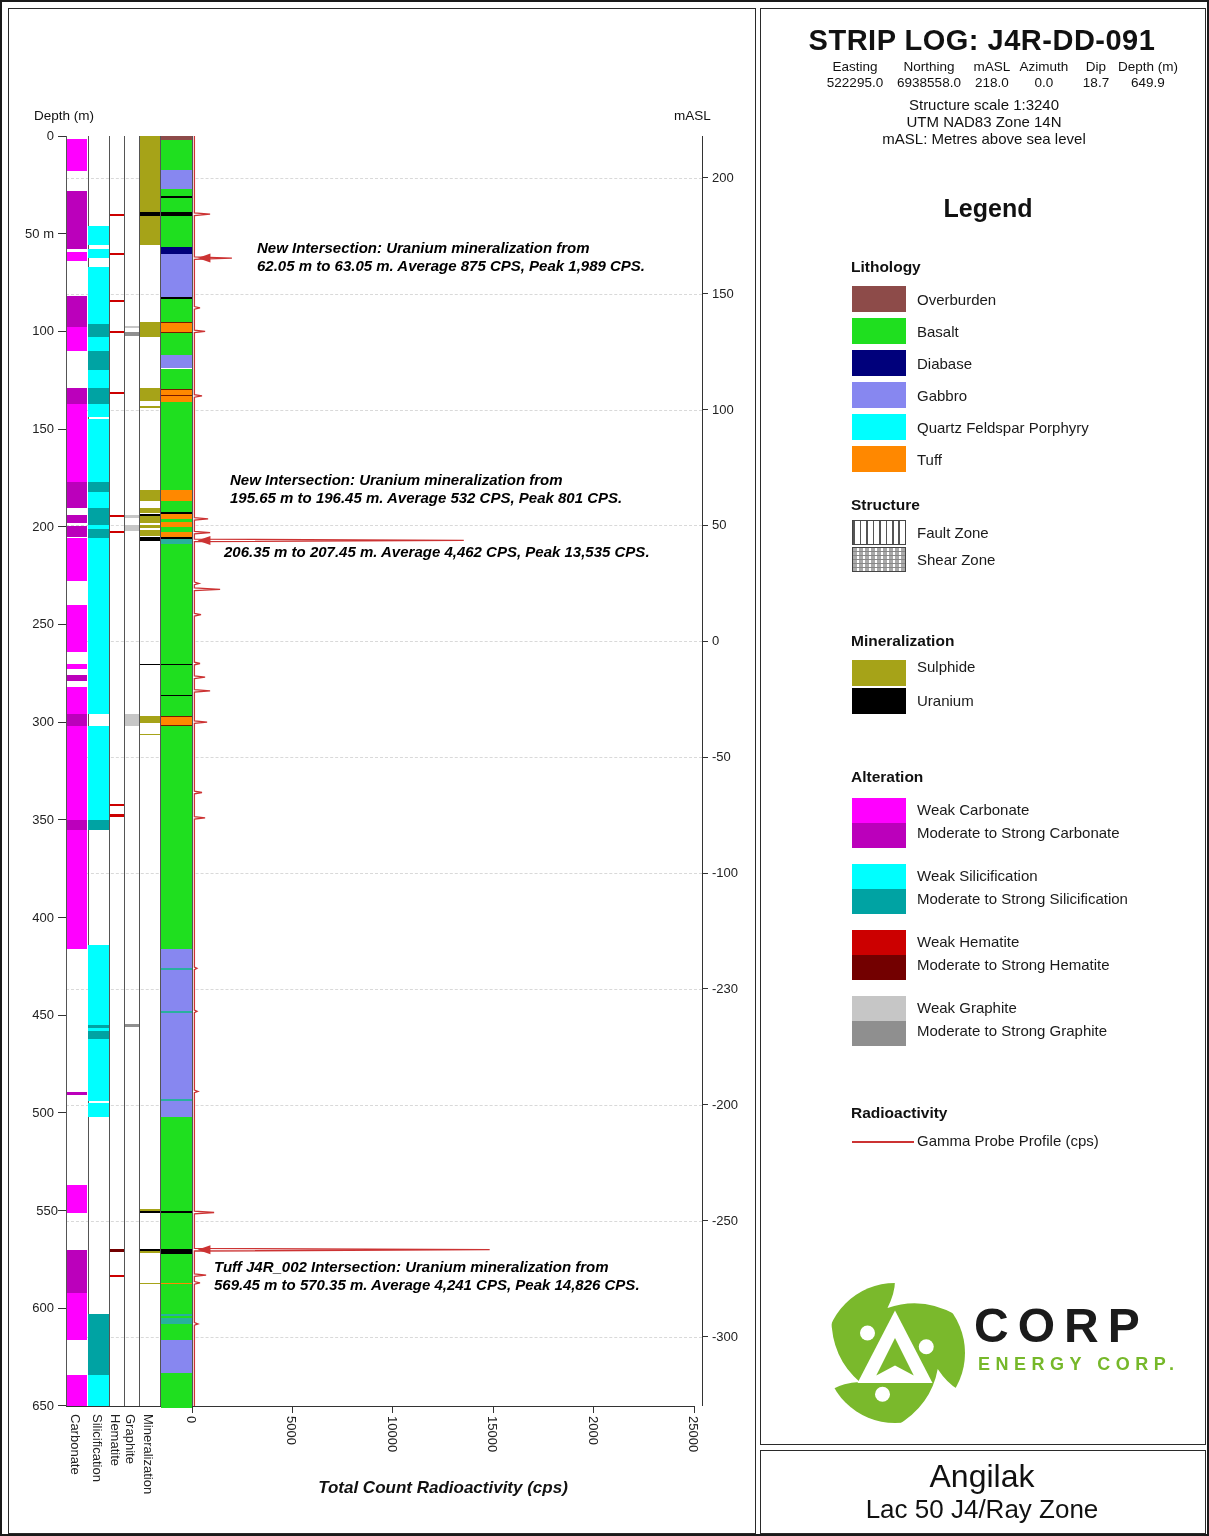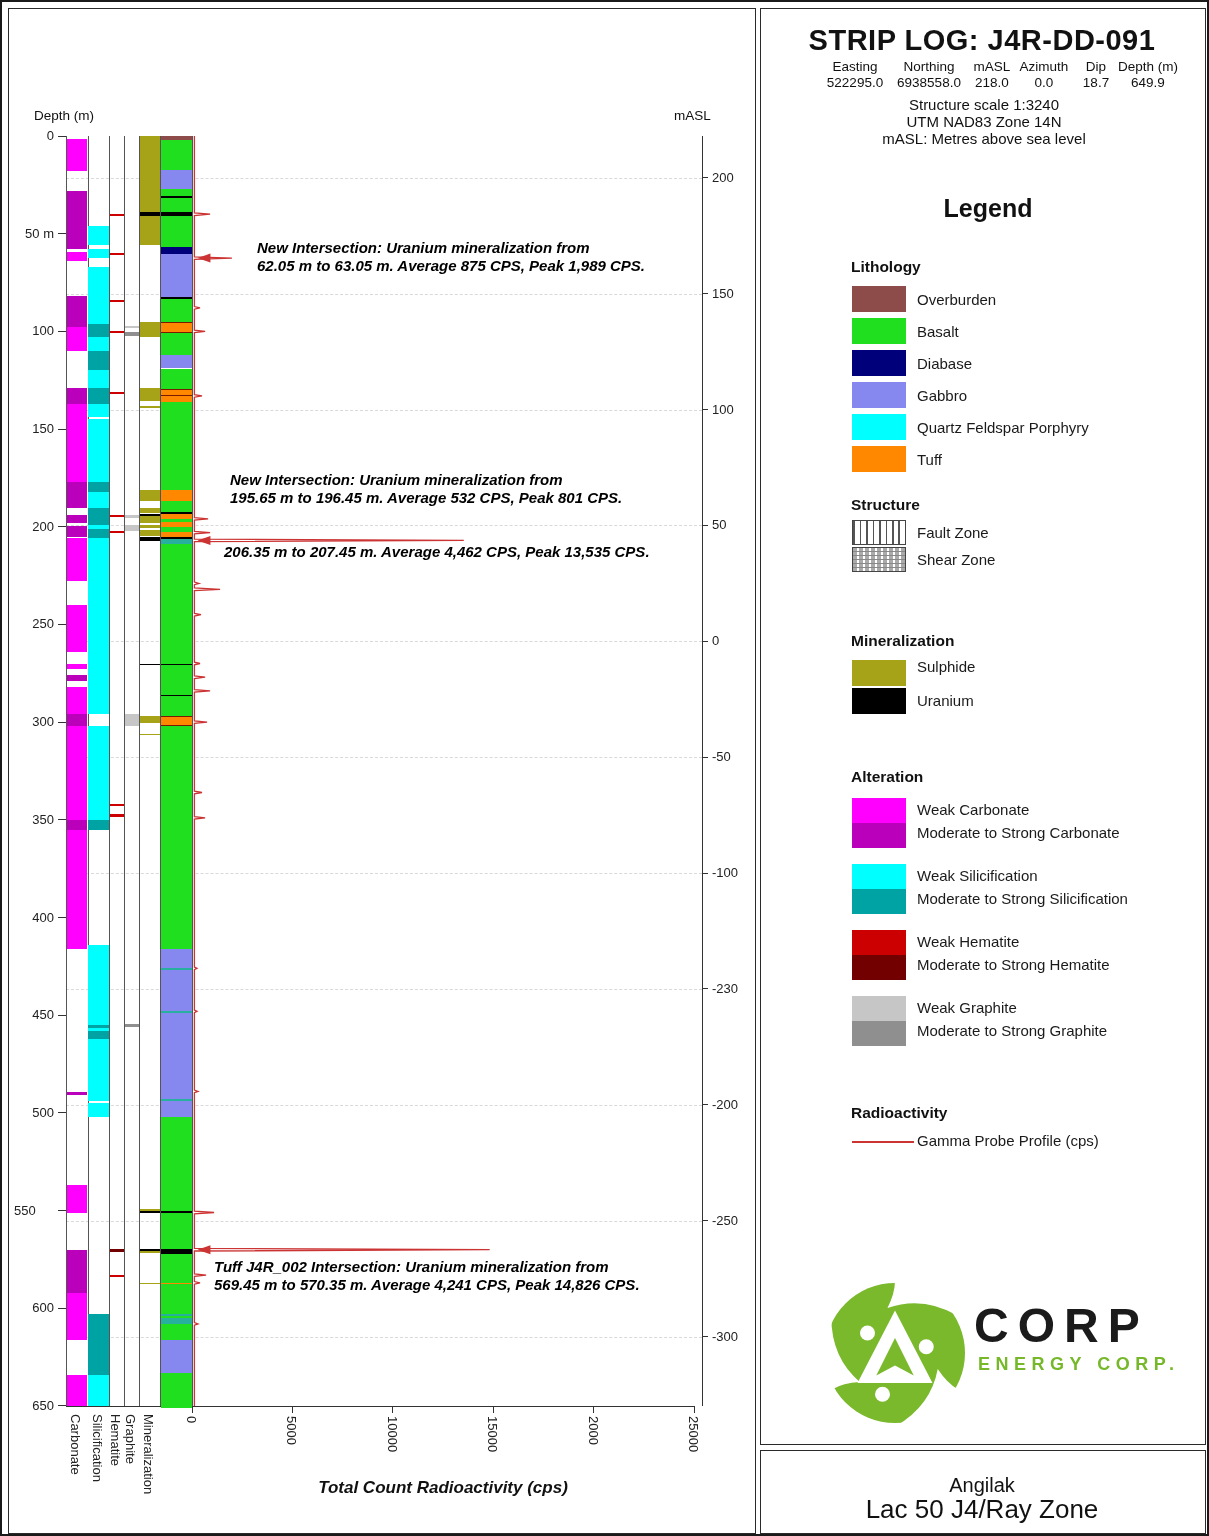--- a/index.html
+++ b/index.html
@@ -31,21 +31,21 @@
   .sec-head{position:absolute;font-size:15.5px;font-weight:bold;}
   .swatch{position:absolute;width:54px;border:0;}
   .sw-label{position:absolute;font-size:15px;color:#1a1a1a;white-space:nowrap;}
   .pat-vlines{background-color:#fff;border:1px solid #444;box-sizing:border-box;
       background-image:repeating-linear-gradient(90deg,#555 0 1.5px,transparent 1.5px 6.5px);}
   .pat-hdash{background-color:#fff;border:1px solid #444;box-sizing:border-box;
       background-image:repeating-linear-gradient(0deg,transparent 0 3px,#888 3px 4px),
                        repeating-linear-gradient(90deg,#aaa 0 4px,transparent 4px 6px);}
   .logo-name{position:absolute;font-size:48px;font-weight:bold;color:#1b1b1b;letter-spacing:9px;}
   .logo-sub{position:absolute;font-size:18px;font-weight:bold;color:#76B82A;letter-spacing:5.5px;}
-  .footer-l1{position:absolute;width:436px;text-align:center;font-size:20px;margin-top:16px;}
+  .footer-l1{position:absolute;width:436px;text-align:center;font-size:32px;}
   .footer-l2{position:absolute;width:436px;text-align:center;font-size:26px;}
 </style>
 </head>
 <body>
 
 <div class="page">
 
   <div class="box" style="left:6px;top:6px;width:746px;height:1524px;"></div>
   <div class="box" style="left:758px;top:6px;width:444px;height:1435px;"></div>
   <div class="box" style="left:758px;top:1448px;width:444px;height:82px;"></div>
@@ -110,21 +110,21 @@
       <div class="ticklab" style="left: 8px; top: 712.14px; width: 44px; text-align: right;">300</div>
       <div class="tick" style="left: 56px; top: 817.33px; width: 8px; height: 1px;"></div>
       <div class="ticklab" style="left: 8px; top: 809.83px; width: 44px; text-align: right;">350</div>
       <div class="tick" style="left: 56px; top: 915.02px; width: 8px; height: 1px;"></div>
       <div class="ticklab" style="left: 8px; top: 907.52px; width: 44px; text-align: right;">400</div>
       <div class="tick" style="left: 56px; top: 1012.71px; width: 8px; height: 1px;"></div>
       <div class="ticklab" style="left: 8px; top: 1005.21px; width: 44px; text-align: right;">450</div>
       <div class="tick" style="left: 56px; top: 1110.4px; width: 8px; height: 1px;"></div>
       <div class="ticklab" style="left: 8px; top: 1102.9px; width: 44px; text-align: right;">500</div>
       <div class="tick" style="left: 56px; top: 1208.09px; width: 8px; height: 1px;"></div>
-      <div class="ticklab" style="left: 12px; top: 1200.59px; width: 44px; ">550</div>
+      <div class="ticklab" style="left: 12px; top: 1200.59px; width: 44px; text-align: right;">550</div>
       <div class="tick" style="left: 56px; top: 1305.78px; width: 8px; height: 1px;"></div>
       <div class="ticklab" style="left: 8px; top: 1298.28px; width: 44px; text-align: right;">600</div>
       <div class="tick" style="left: 56px; top: 1403.47px; width: 8px; height: 1px;"></div>
       <div class="ticklab" style="left: 8px; top: 1395.97px; width: 44px; text-align: right;">650</div>
       <div class="vline" style="left: 64px; top: 134px; height: 1270px;"></div>
       <div class="vline" style="left: 85.5px; top: 134px; height: 1270px;"></div>
       <div class="vline" style="left: 107px; top: 134px; height: 1270px;"></div>
       <div class="vline" style="left: 122px; top: 134px; height: 1270px;"></div>
       <div class="vline" style="left: 137px; top: 134px; height: 1270px;"></div>
       <div class="vline" style="left: 158px; top: 134px; height: 1270px;"></div>

